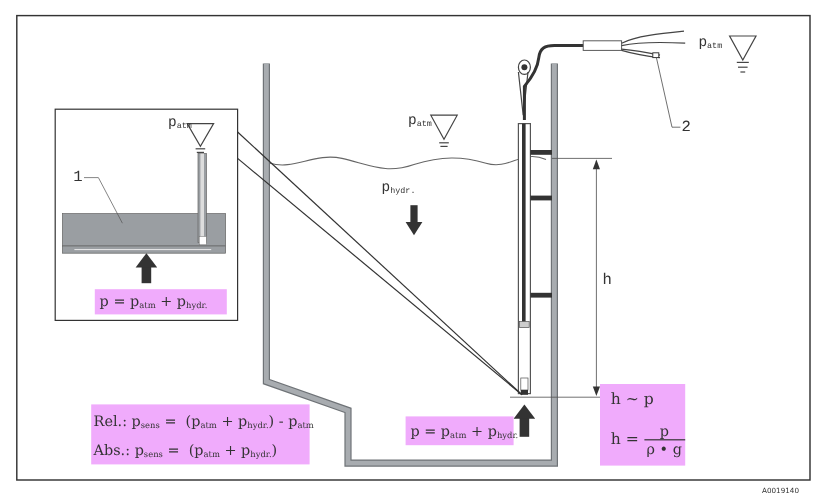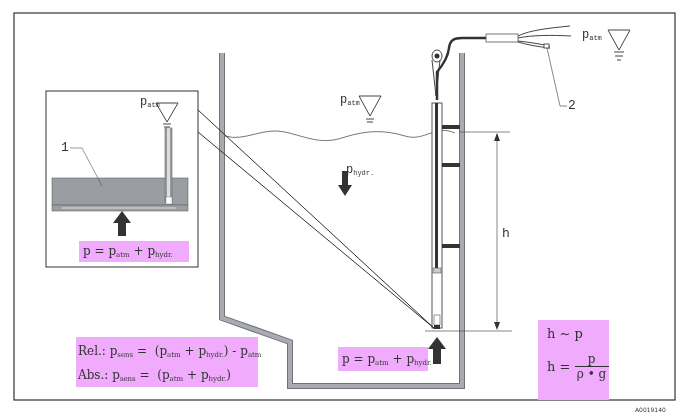--- a/index.html
+++ b/index.html
@@ -110,21 +110,21 @@
 
 <div class="lbl" style="left:140px;top:95px;font-size:12px;">
   <span>p</span><span class="sub">atm</span>
 </div>
 <div class="lbl" style="left:340px;top:93px;font-size:12px;">
   <span>p</span><span class="sub">atm</span>
 </div>
 <div class="lbl" style="left:582px;top:28px;font-size:12px;">
   <span>p</span><span class="sub">atm</span>
 </div>
-<div class="lbl" style="left:318px;top:163px;font-size:12px;margin-left:28px;">
+<div class="lbl" style="left:318px;top:149px;font-size:12px;">
   <span>p</span><span class="sub">hydr.</span>
 </div>
 <div class="lbl" style="left:502px;top:226px;font-size:13px;">h</div>
 
 <div class="box" style="left:79px;top:241px;width:110px;height:21px;">
   <div class="formula-line" style="padding-left:4px;font-size:12px;line-height:21px;">
     <span>p</span><span style="white-space:pre"> = </span><span>p</span><span class="sub">atm</span><span style="white-space:pre"> + </span><span>p</span><span class="sub">hydr.</span>
   </div>
 </div>
 
@@ -136,21 +136,21 @@
 
 <div class="box" style="left:46px;top:337px;width:182px;height:50px;margin-left:30px;">
   <div class="formula-line" style="padding:4px 0 0 2px;font-size:12px;line-height:20px;">
     <span style="white-space:pre">Rel.: </span><span>p</span><span class="sub">sens</span><span style="white-space:pre"> =  (</span><span>p</span><span class="sub">atm</span><span style="white-space:pre"> + </span><span>p</span><span class="sub">hydr.</span><span style="white-space:pre">) - </span><span>p</span><span class="sub">atm</span>
   </div>
   <div class="formula-line" style="padding:0 4px 0 2px;font-size:12px;line-height:20px;">
     <span style="white-space:pre">Abs.: </span><span>p</span><span class="sub">sens</span><span style="white-space:pre"> =  (</span><span>p</span><span class="sub">atm</span><span style="white-space:pre"> + </span><span>p</span><span class="sub">hydr.</span><span>)</span>
   </div>
 </div>
 
-<div class="box" style="left:538px;top:320px;width:71px;height:80px;">
+<div class="box" style="left:500px;top:320px;width:71px;height:68px;">
   <div class="formula-line" style="position:absolute;left:9px;top:4px;font-size:13px;">h ~ p</div>
   <div style="position:absolute;left:9px;top:32px;font-size:13px;color:#333;display:flex;align-items:center;">
     <span style="white-space:pre">h = </span>
     <span style="display:inline-flex;flex-direction:column;align-items:center;font-size:12px;line-height:14px;">
       <span>p</span>
       <span style="display:block;width:34px;border-top:1px solid #333;"></span>
       <span>ρ • g</span>
     </span>
   </div>
 </div>

